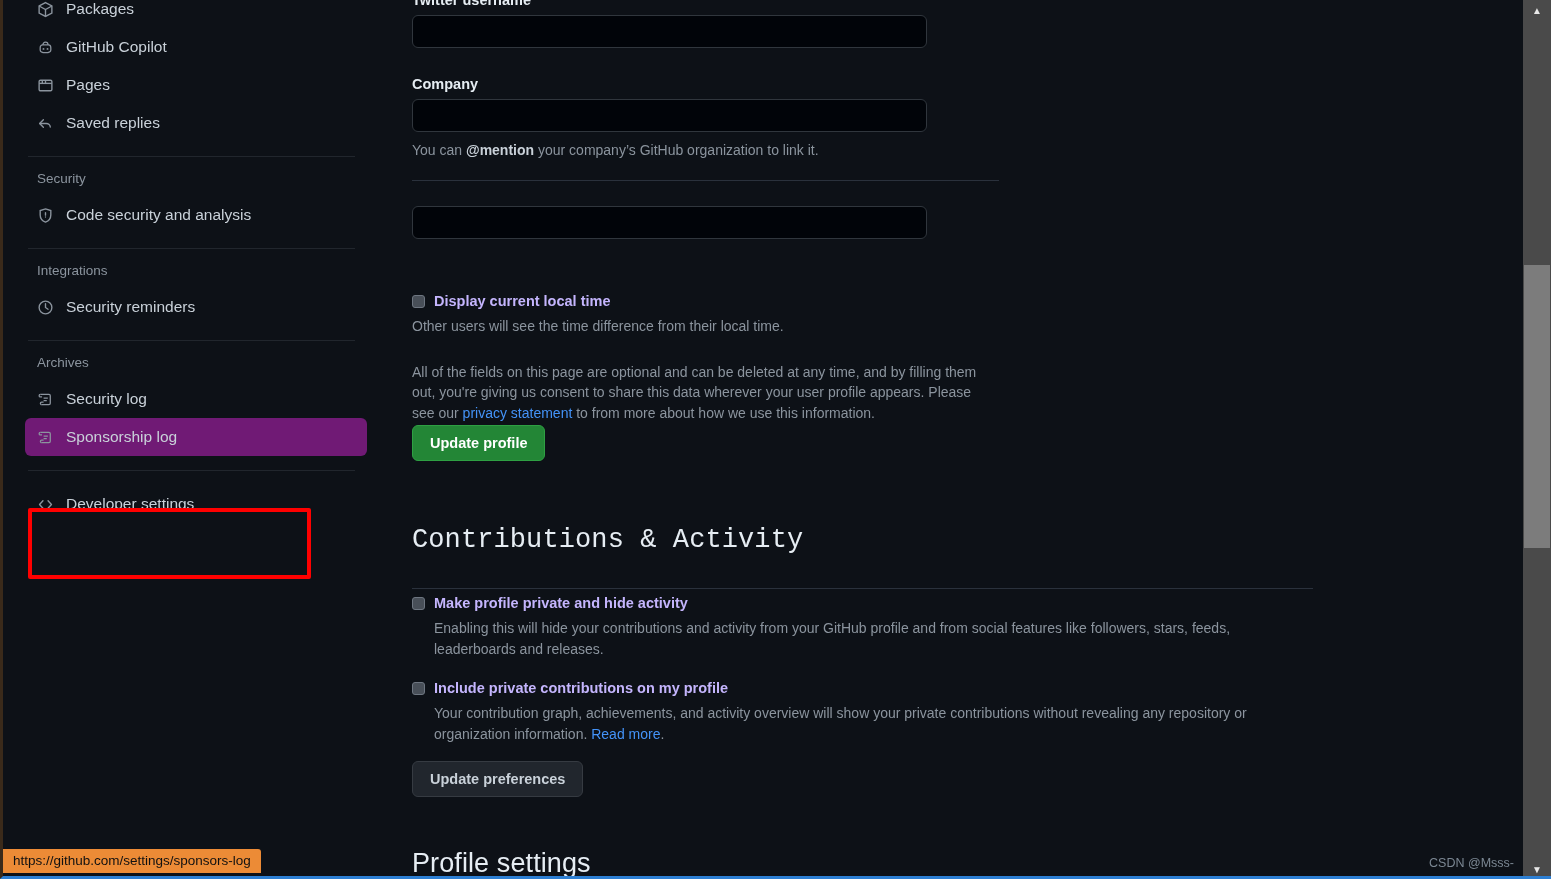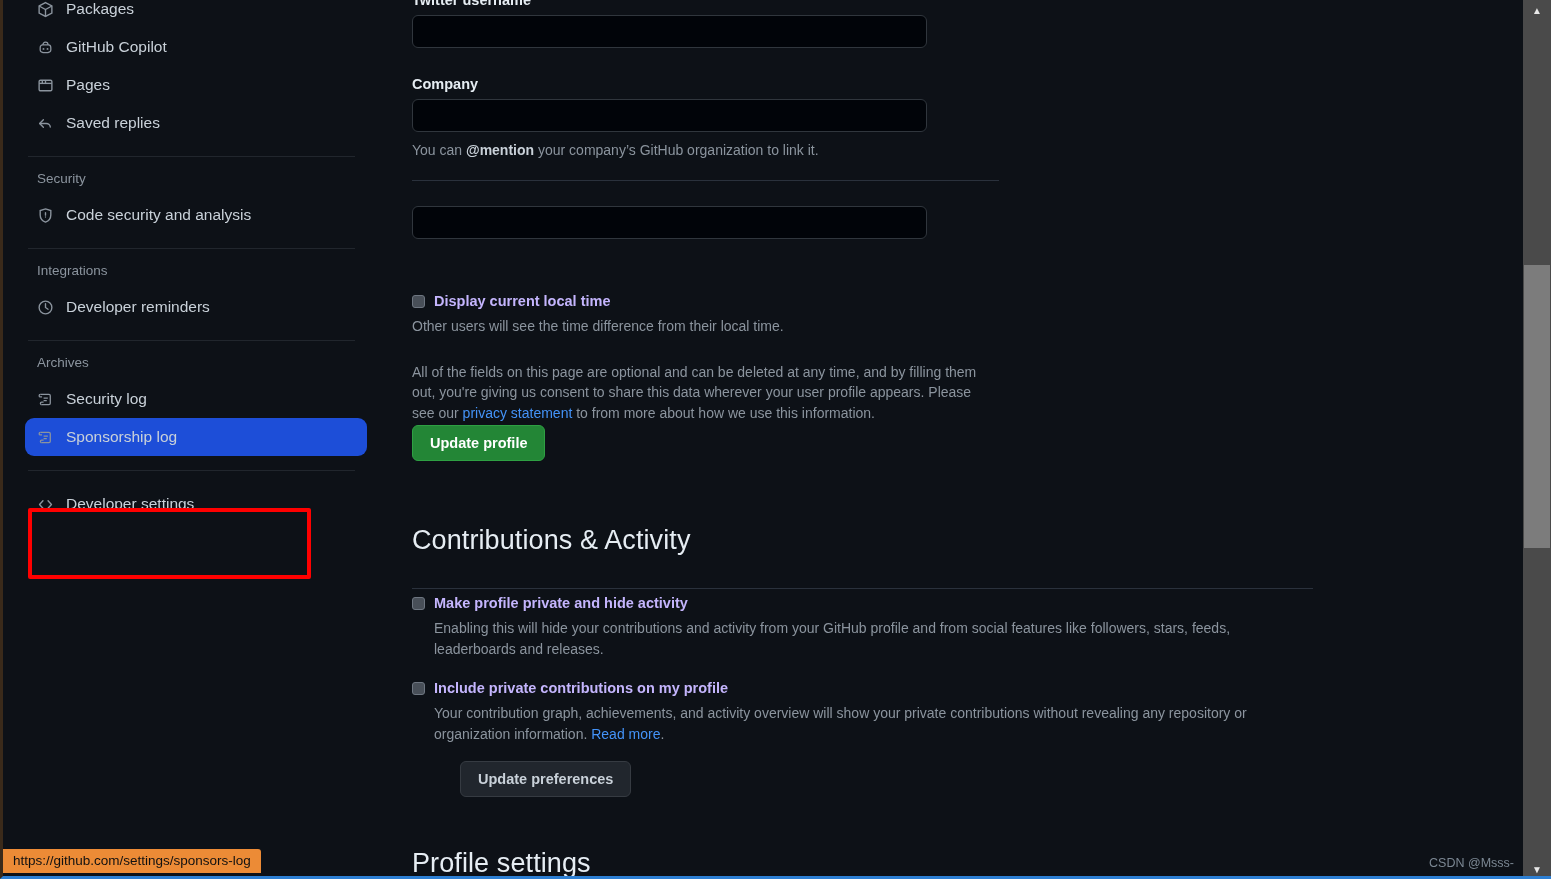--- a/index.html
+++ b/index.html
@@ -36,21 +36,21 @@
     display: flex;
     align-items: center;
     gap: 12px;
     height: 38px;
     padding: 0 12px;
     border-radius: 6px;
     color: #c9d1d9;
     font-size: 15.5px;
     cursor: pointer;
   }
-  .nav-item.hovered { background: #1d4ed8; border-radius: 9px; }
+  .nav-item.hovered { background: #701a75; }
   .nav-item .ico {
     width: 17px;
     height: 17px;
     flex: 0 0 17px;
     display: flex;
     align-items: center;
     justify-content: center;
     color: #8b949e;
   }
   .nav-item .ico svg { display: block; }
@@ -290,21 +290,21 @@
     <div class="nav-heading">Integrations</div>
 
 
     <div class="nav-item">
       <span class="ico">
         <svg width="17" height="17" viewBox="0 0 16 16" fill="none" stroke="currentColor" stroke-width="1.3">
           <circle cx="8" cy="8" r="6"></circle>
           <path d="M8 4.5V8l2.4 1.6" stroke-linecap="round"></path>
         </svg>
       </span>
-      <span class="nav-label">Developer reminders</span>
+      <span class="nav-label">Security reminders</span>
     </div>
 
     <div class="nav-divider"></div>
 
     <div class="nav-heading">Archives</div>
 
     <div class="nav-item">
       <span class="ico">
         <svg width="17" height="17" viewBox="0 0 16 16" fill="none" stroke="currentColor" stroke-width="1.2">
           <path d="M3.2 3.2h8.1c.7 0 1.2.5 1.2 1.2v7.2c0 .7-.5 1.2-1.2 1.2H4.4"></path>
@@ -371,42 +371,42 @@
       </div>
       <div class="check-desc" style="">Other users will see the time difference from their local time.</div>
     </div>
 
     <div style="position:absolute; left:0px; top:354px; width:585px;" class="note">
       <span>All of the fields on this page are optional and can be deleted at any time, and by filling them out, you're giving us consent to share this data wherever your user profile appears. Please see our </span><a class="link" href="#">privacy statement</a><span> to from more about how we use this information.</span>
     </div>
 
     <button class="btn btn-primary" style="position:absolute; left:0px; top:425px;">Update profile</button>
 
-    <h2 class="section-title" style="position:absolute; left:0px; top:525px;">Contributions &amp; Activity</h2>
+    <h2 class="section-title" style="position:absolute; left:0px; top:525px;font-family:Liberation Mono, monospace;">Contributions &amp; Activity</h2>
     <div class="rule" style="position:absolute; left:0px; top:572px; width:901px;"></div>
 
     <div style="position:absolute; left:0px; top:594px; width:860px;">
       <div class="check-row">
         <span class="cbox"></span>
         <span class="check-title">Make profile private and hide activity</span>
       </div>
       <div class="check-desc" style="margin-left:22px;">Enabling this will hide your contributions and activity from your GitHub profile and from social features like followers, stars, feeds, leaderboards and releases.</div>
     </div>
 
     <div style="position:absolute; left:0px; top:679px; width:860px;">
       <div class="check-row">
         <span class="cbox"></span>
         <span class="check-title">Include private contributions on my profile</span>
       </div>
       <div class="check-desc" style="margin-left:22px;">
         <span>Your contribution graph, achievements, and activity overview will show your private contributions without revealing any repository or organization information. </span><a class="link" href="#">Read more</a><span>.</span>
       </div>
     </div>
 
-    <button class="btn btn-secondary" style="position:absolute; left:0px; top:761px;margin-left:48px;">Update preferences</button>
+    <button class="btn btn-secondary" style="position:absolute; left:0px; top:761px;">Update preferences</button>
 
     <h2 class="section-title" style="position:absolute; left:0px; top:848px;">Profile settings</h2>
 
   </main>
 </div>
 
 <div class="scrollbar">
   <div class="sb-arrow up">▲</div>
   <div class="sb-thumb"></div>
   <div class="sb-arrow down">▼</div>

